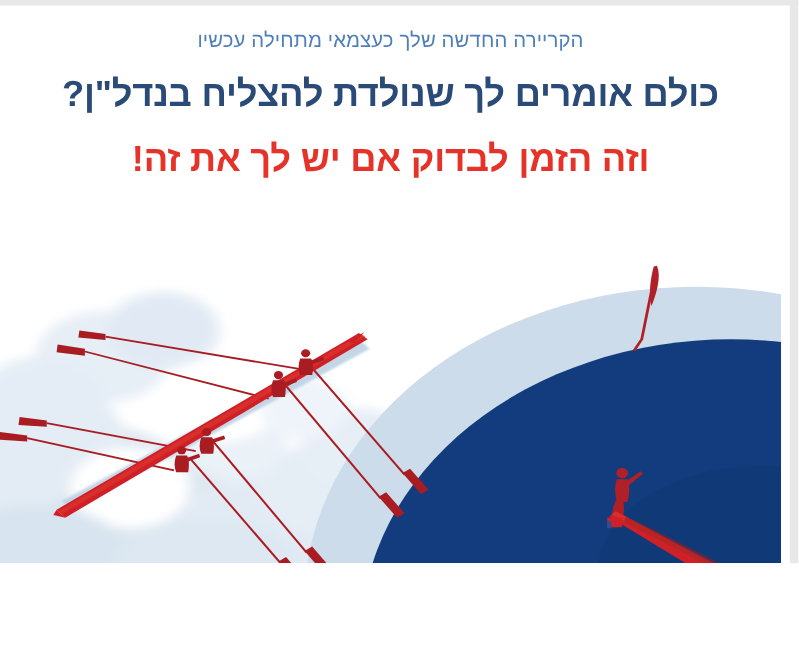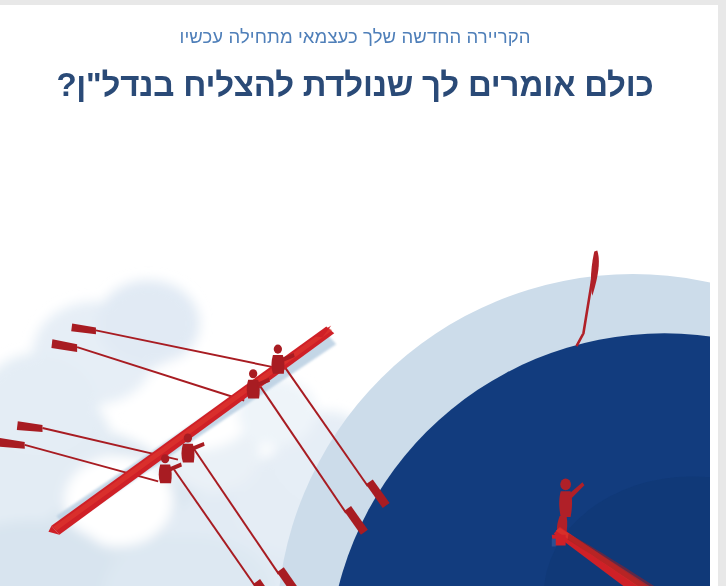--- a/index.html
+++ b/index.html
@@ -11,21 +11,21 @@
   body {
     width: 726px;
     height: 586px;
     overflow: hidden;
     font-family: "Liberation Sans", "DejaVu Sans", sans-serif;
   }
 
   #banner {
     position: relative;
     width: 726px;
-    height: 586px;
+    height: 512px;
     background: #ffffff;
     box-sizing: border-box;
     border-top: 5px solid #e8e8e8;
     border-right: 8px solid #e8e8e8;
     overflow: hidden;
   }
 
   
   #text-block {
     position: absolute;
@@ -74,20 +74,21 @@
 
 <div id="banner">
 
   <div id="text-block">
 
     <p id="subtitle">הקריירה החדשה שלך כעצמאי מתחילה עכשיו</p>
 
     <p class="headline-line hl-navy">כולם אומרים לך שנולדת להצליח בנדל"ן?</p>
 
 
+    <p class="headline-line hl-red">וזה הזמן לבדוק אם יש לך את זה!</p>
   </div>
 
   <div id="artwork">
     <svg viewBox="0 0 718 386" preserveAspectRatio="none" xmlns="http://www.w3.org/2000/svg">
 
       <defs>
         <clipPath id="frameClip">
           <rect x="0" y="0" width="718" height="386"></rect>
         </clipPath>
         <filter id="softBlur" x="-30%" y="-30%" width="160%" height="160%">

